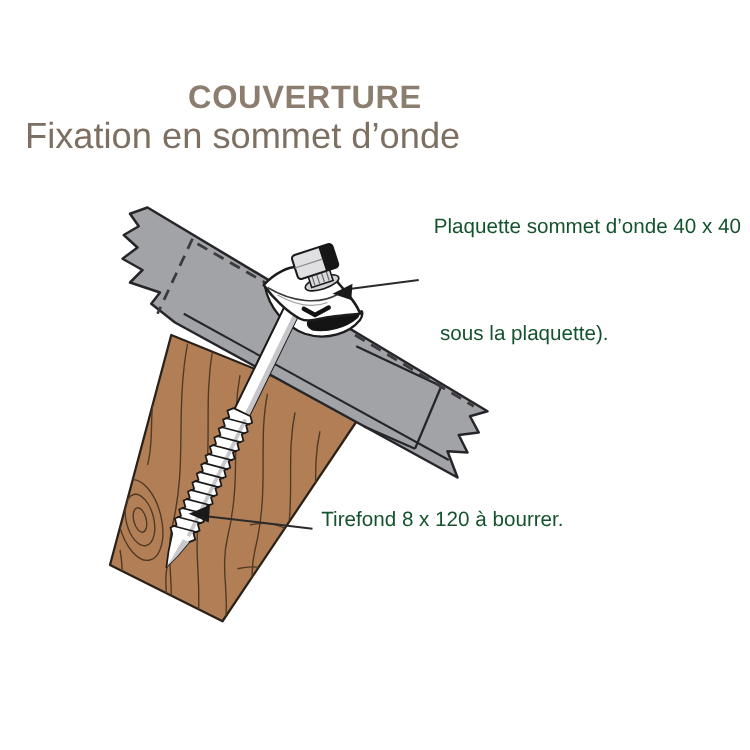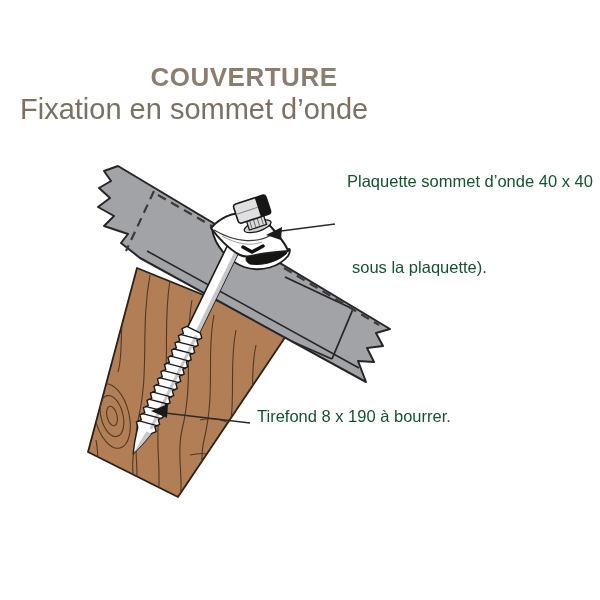--- a/index.html
+++ b/index.html
@@ -131,15 +131,15 @@
       <polygon points="266,235 282,227 281,240" fill="#1a1a1a"></polygon>
     </g>
     <g>
       <path d="M250,423 L165,413" stroke="#2a2a2a" stroke-width="1.6" fill="none"></path>
       <polygon points="151,411 168,404 167,418" fill="#1a1a1a"></polygon>
     </g>
   </svg>
 
   <div class="ann ann1a">Plaquette sommet d’onde 40 x 40</div>
   <div class="ann ann1c">sous la plaquette).</div>
-  <div class="ann ann2">Tirefond 8 x 190 à bourrer.</div>
+  <div class="ann ann2">Tirefond 8 x 120 à bourrer.</div>
 
 </div>
 
 </body></html>

